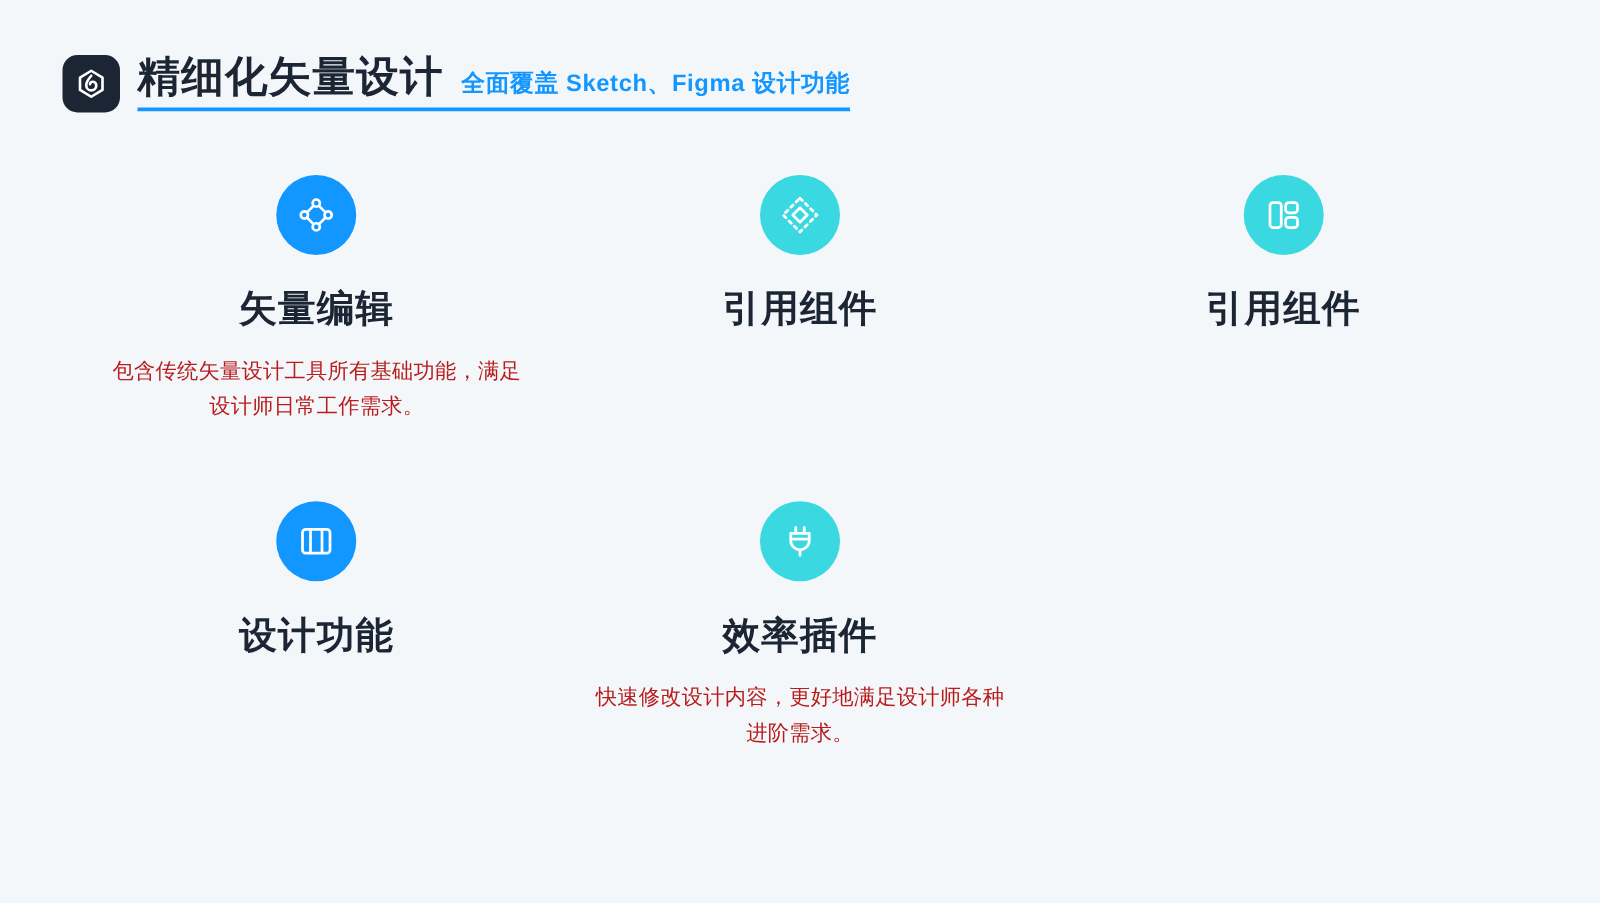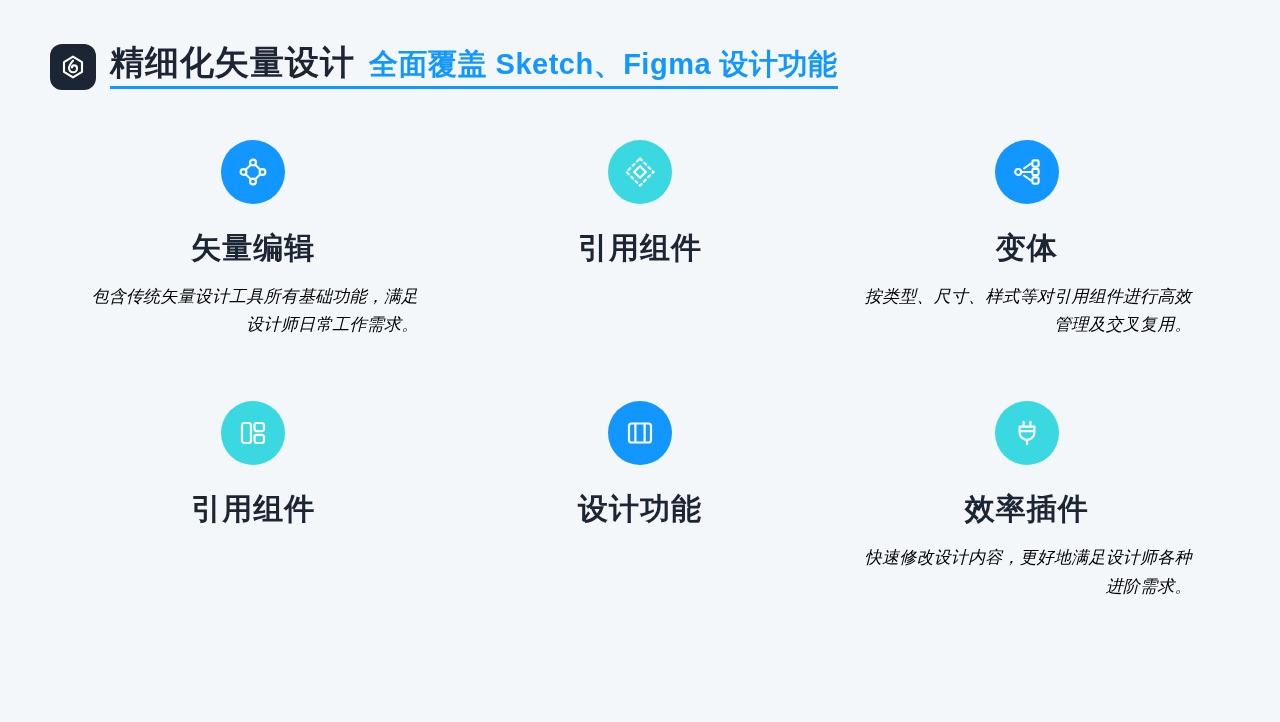--- a/index.html
+++ b/index.html
@@ -51,21 +51,21 @@
   }
   .title-main {
     font-size: 34px;
     font-weight: bold;
     color: #1c2533;
     letter-spacing: 1px;
     line-height: 1;
     white-space: nowrap;
   }
   .title-sub {
-    font-size: 29px;
+    font-size: 19px;
     font-weight: bold;
     color: #1296ff;
     letter-spacing: 0.5px;
     line-height: 1;
     margin-left: 14px;
     white-space: nowrap;
   }
   .title-underline {
     position: absolute;
     left: 0;
@@ -108,26 +108,25 @@
     font-size: 30px;
     font-weight: bold;
     color: #1c2533;
     line-height: 1;
     letter-spacing: 1px;
     text-align: center;
   }
   .card-desc {
     margin-top: 20px;
     font-size: 17px;
-    color: #000000;
+    color: #b91c1c;
     line-height: 1.66;
-    text-align: right;
+    text-align: center;
     max-width: 330px;
     letter-spacing: 0.2px;
-    font-style: italic;
   }
 </style>
 </head>
 <body>
 
 <div class="page">
 
   <div class="header">
     <div class="logo-badge">
       <span>
@@ -165,34 +164,20 @@
     <div class="card">
       <div class="icon-circle" style="background:#3ad8e0;">
         <svg width="34" height="34" viewBox="0 0 34 34" fill="none">
           <path d="M17 3.5 L30.5 17 L17 30.5 L3.5 17 Z" stroke="#ffffff" stroke-width="2.2" fill="none" stroke-dasharray="2.6 3.4" stroke-linecap="round"></path>
           <path d="M17 11.2 L22.8 17 L17 22.8 L11.2 17 Z" stroke="#ffffff" stroke-width="2.2" fill="none" stroke-linejoin="round"></path>
         </svg>
       </div>
       <div class="card-title">引用组件</div>
     </div>
 
-    <div class="card">
-      <div class="icon-circle" style="background:#1296ff;">
-        <svg width="34" height="34" viewBox="0 0 34 34" fill="none">
-          <path d="M10.5 17 L17 17 M14 13.5 L21 8.5 M14 20.5 L21 25.5" stroke="#ffffff" stroke-width="2.1" stroke-linecap="round"></path>
-          <path d="M17 17 L23 17" stroke="#ffffff" stroke-width="2.1" stroke-linecap="round"></path>
-          <circle cx="8.2" cy="17" r="3" fill="#1296ff" stroke="#ffffff" stroke-width="2.1"></circle>
-          <rect x="22.4" y="5.4" width="6.2" height="6.2" rx="1.4" fill="#1296ff" stroke="#ffffff" stroke-width="2.1"></rect>
-          <rect x="22.4" y="13.9" width="6.2" height="6.2" rx="1.4" fill="#1296ff" stroke="#ffffff" stroke-width="2.1"></rect>
-          <rect x="22.4" y="22.4" width="6.2" height="6.2" rx="1.4" fill="#1296ff" stroke="#ffffff" stroke-width="2.1"></rect>
-        </svg>
-      </div>
-      <div class="card-title">变体</div>
-      <div class="card-desc">按类型、尺寸、样式等对引用组件进行高效管理及交叉复用。</div>
-    </div>
 
     <div class="card">
       <div class="icon-circle" style="background:#3ad8e0;">
         <svg width="32" height="32" viewBox="0 0 32 32" fill="none">
           <rect x="5" y="6" width="9" height="20" rx="2.4" stroke="#ffffff" stroke-width="2.2" fill="none"></rect>
           <rect x="17.5" y="6" width="9.5" height="8.2" rx="2.4" stroke="#ffffff" stroke-width="2.2" fill="none"></rect>
           <rect x="17.5" y="17.8" width="9.5" height="8.2" rx="2.4" stroke="#ffffff" stroke-width="2.2" fill="none"></rect>
         </svg>
       </div>
       <div class="card-title">引用组件</div>

